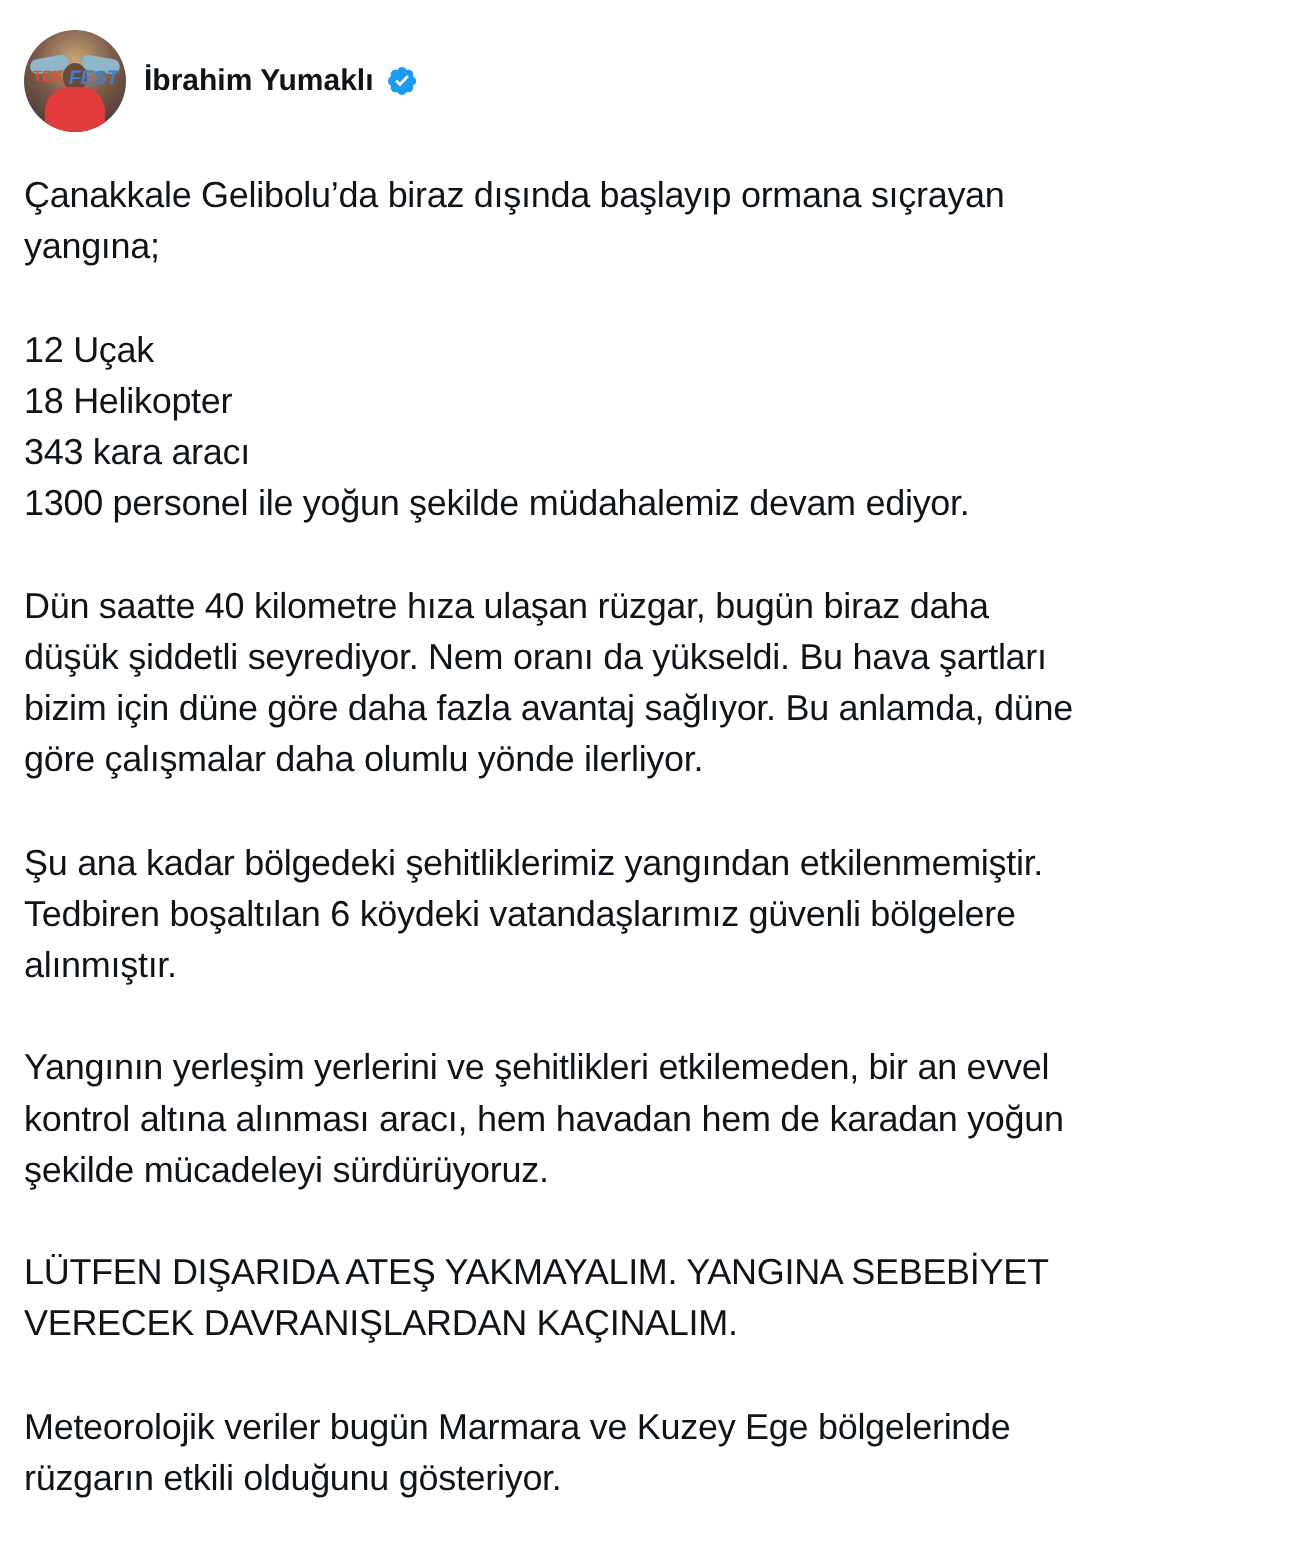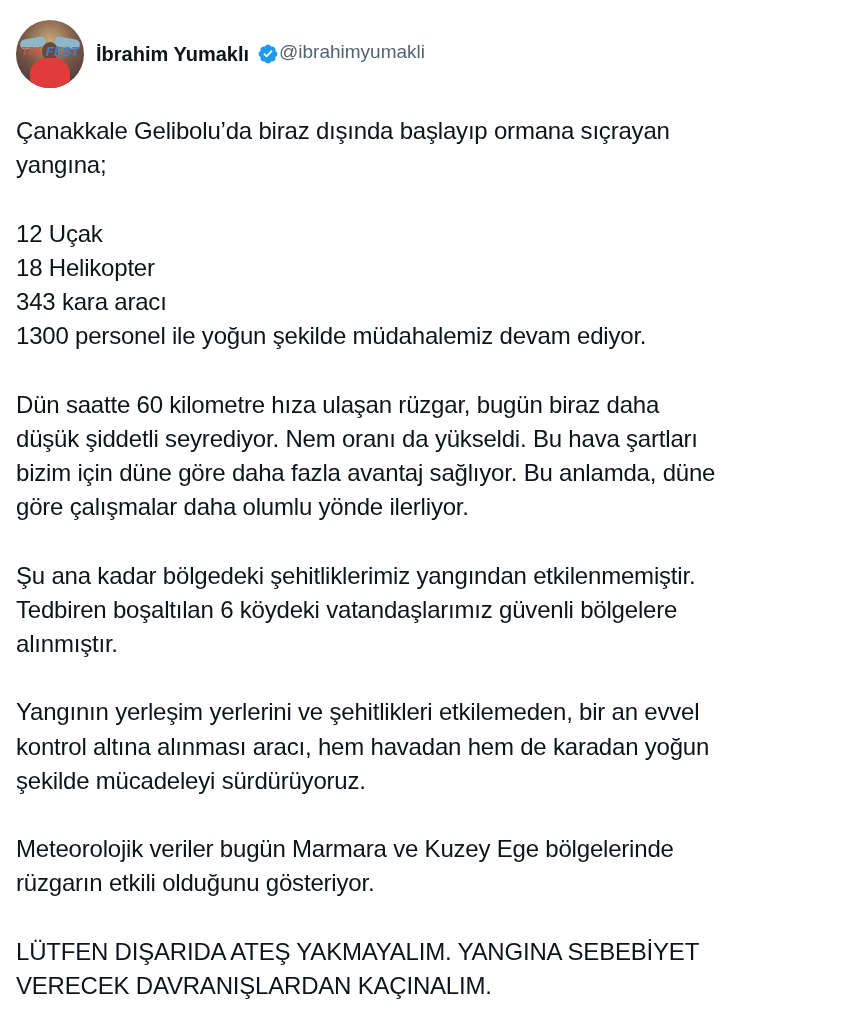--- a/index.html
+++ b/index.html
@@ -49,39 +49,38 @@
     <div class="names">
       <div class="name-row">
         <span class="name">İbrahim Yumaklı</span>
         <span class="verified">
           <svg viewBox="0 0 22 22" width="22" height="22">
             <path fill="#1d9bf0" d="M20.4 11c0-1.3-.8-2.5-2-3 .4-1.3.1-2.7-.8-3.6-.9-.9-2.3-1.2-3.6-.8-.5-1.2-1.7-2-3-2s-2.5.8-3 2c-1.3-.4-2.7-.1-3.6.8-.9.9-1.2 2.3-.8 3.6-1.2.5-2 1.7-2 3s.8 2.5 2 3c-.4 1.3-.1 2.7.8 3.6.9.9 2.3 1.2 3.6.8.5 1.2 1.7 2 3 2s2.5-.8 3-2c1.3.4 2.7.1 3.6-.8.9-.9 1.2-2.3.8-3.6 1.2-.5 2-1.7 2-3z"></path>
             <path fill="#ffffff" d="M9.6 14.6l-3.2-3.2 1.3-1.3 1.9 1.9 4.7-4.9 1.3 1.3z"></path>
           </svg>
         </span>
       </div>
-      <span class="handle">@ibrahimyumakli</span>
     </div>
   </div>
 
   <div class="body-text">
     <p class="para">Çanakkale Gelibolu’da biraz dışında başlayıp ormana sıçrayan
 yangına;</p>
     <p class="para">12 Uçak
 18 Helikopter
 343 kara aracı
 1300 personel ile yoğun şekilde müdahalemiz devam ediyor.</p>
-    <p class="para">Dün saatte 60 kilometre hıza ulaşan rüzgar, bugün biraz daha
+    <p class="para">Dün saatte 40 kilometre hıza ulaşan rüzgar, bugün biraz daha
 düşük şiddetli seyrediyor. Nem oranı da yükseldi. Bu hava şartları
 bizim için düne göre daha fazla avantaj sağlıyor. Bu anlamda, düne
 göre çalışmalar daha olumlu yönde ilerliyor.</p>
     <p class="para">Şu ana kadar bölgedeki şehitliklerimiz yangından etkilenmemiştir.
 Tedbiren boşaltılan 6 köydeki vatandaşlarımız güvenli bölgelere
 alınmıştır.</p>
     <p class="para">Yangının yerleşim yerlerini ve şehitlikleri etkilemeden, bir an evvel
 kontrol altına alınması aracı, hem havadan hem de karadan yoğun
 şekilde mücadeleyi sürdürüyoruz.</p>
+    <p class="para">LÜTFEN DIŞARIDA ATEŞ YAKMAYALIM. YANGINA SEBEBİYET
+VERECEK DAVRANIŞLARDAN KAÇINALIM.</p>
     <p class="para">Meteorolojik veriler bugün Marmara ve Kuzey Ege bölgelerinde
 rüzgarın etkili olduğunu gösteriyor.</p>
-    <p class="para">LÜTFEN DIŞARIDA ATEŞ YAKMAYALIM. YANGINA SEBEBİYET
-VERECEK DAVRANIŞLARDAN KAÇINALIM.</p>
   </div>
 </div>
 
 </body></html>

